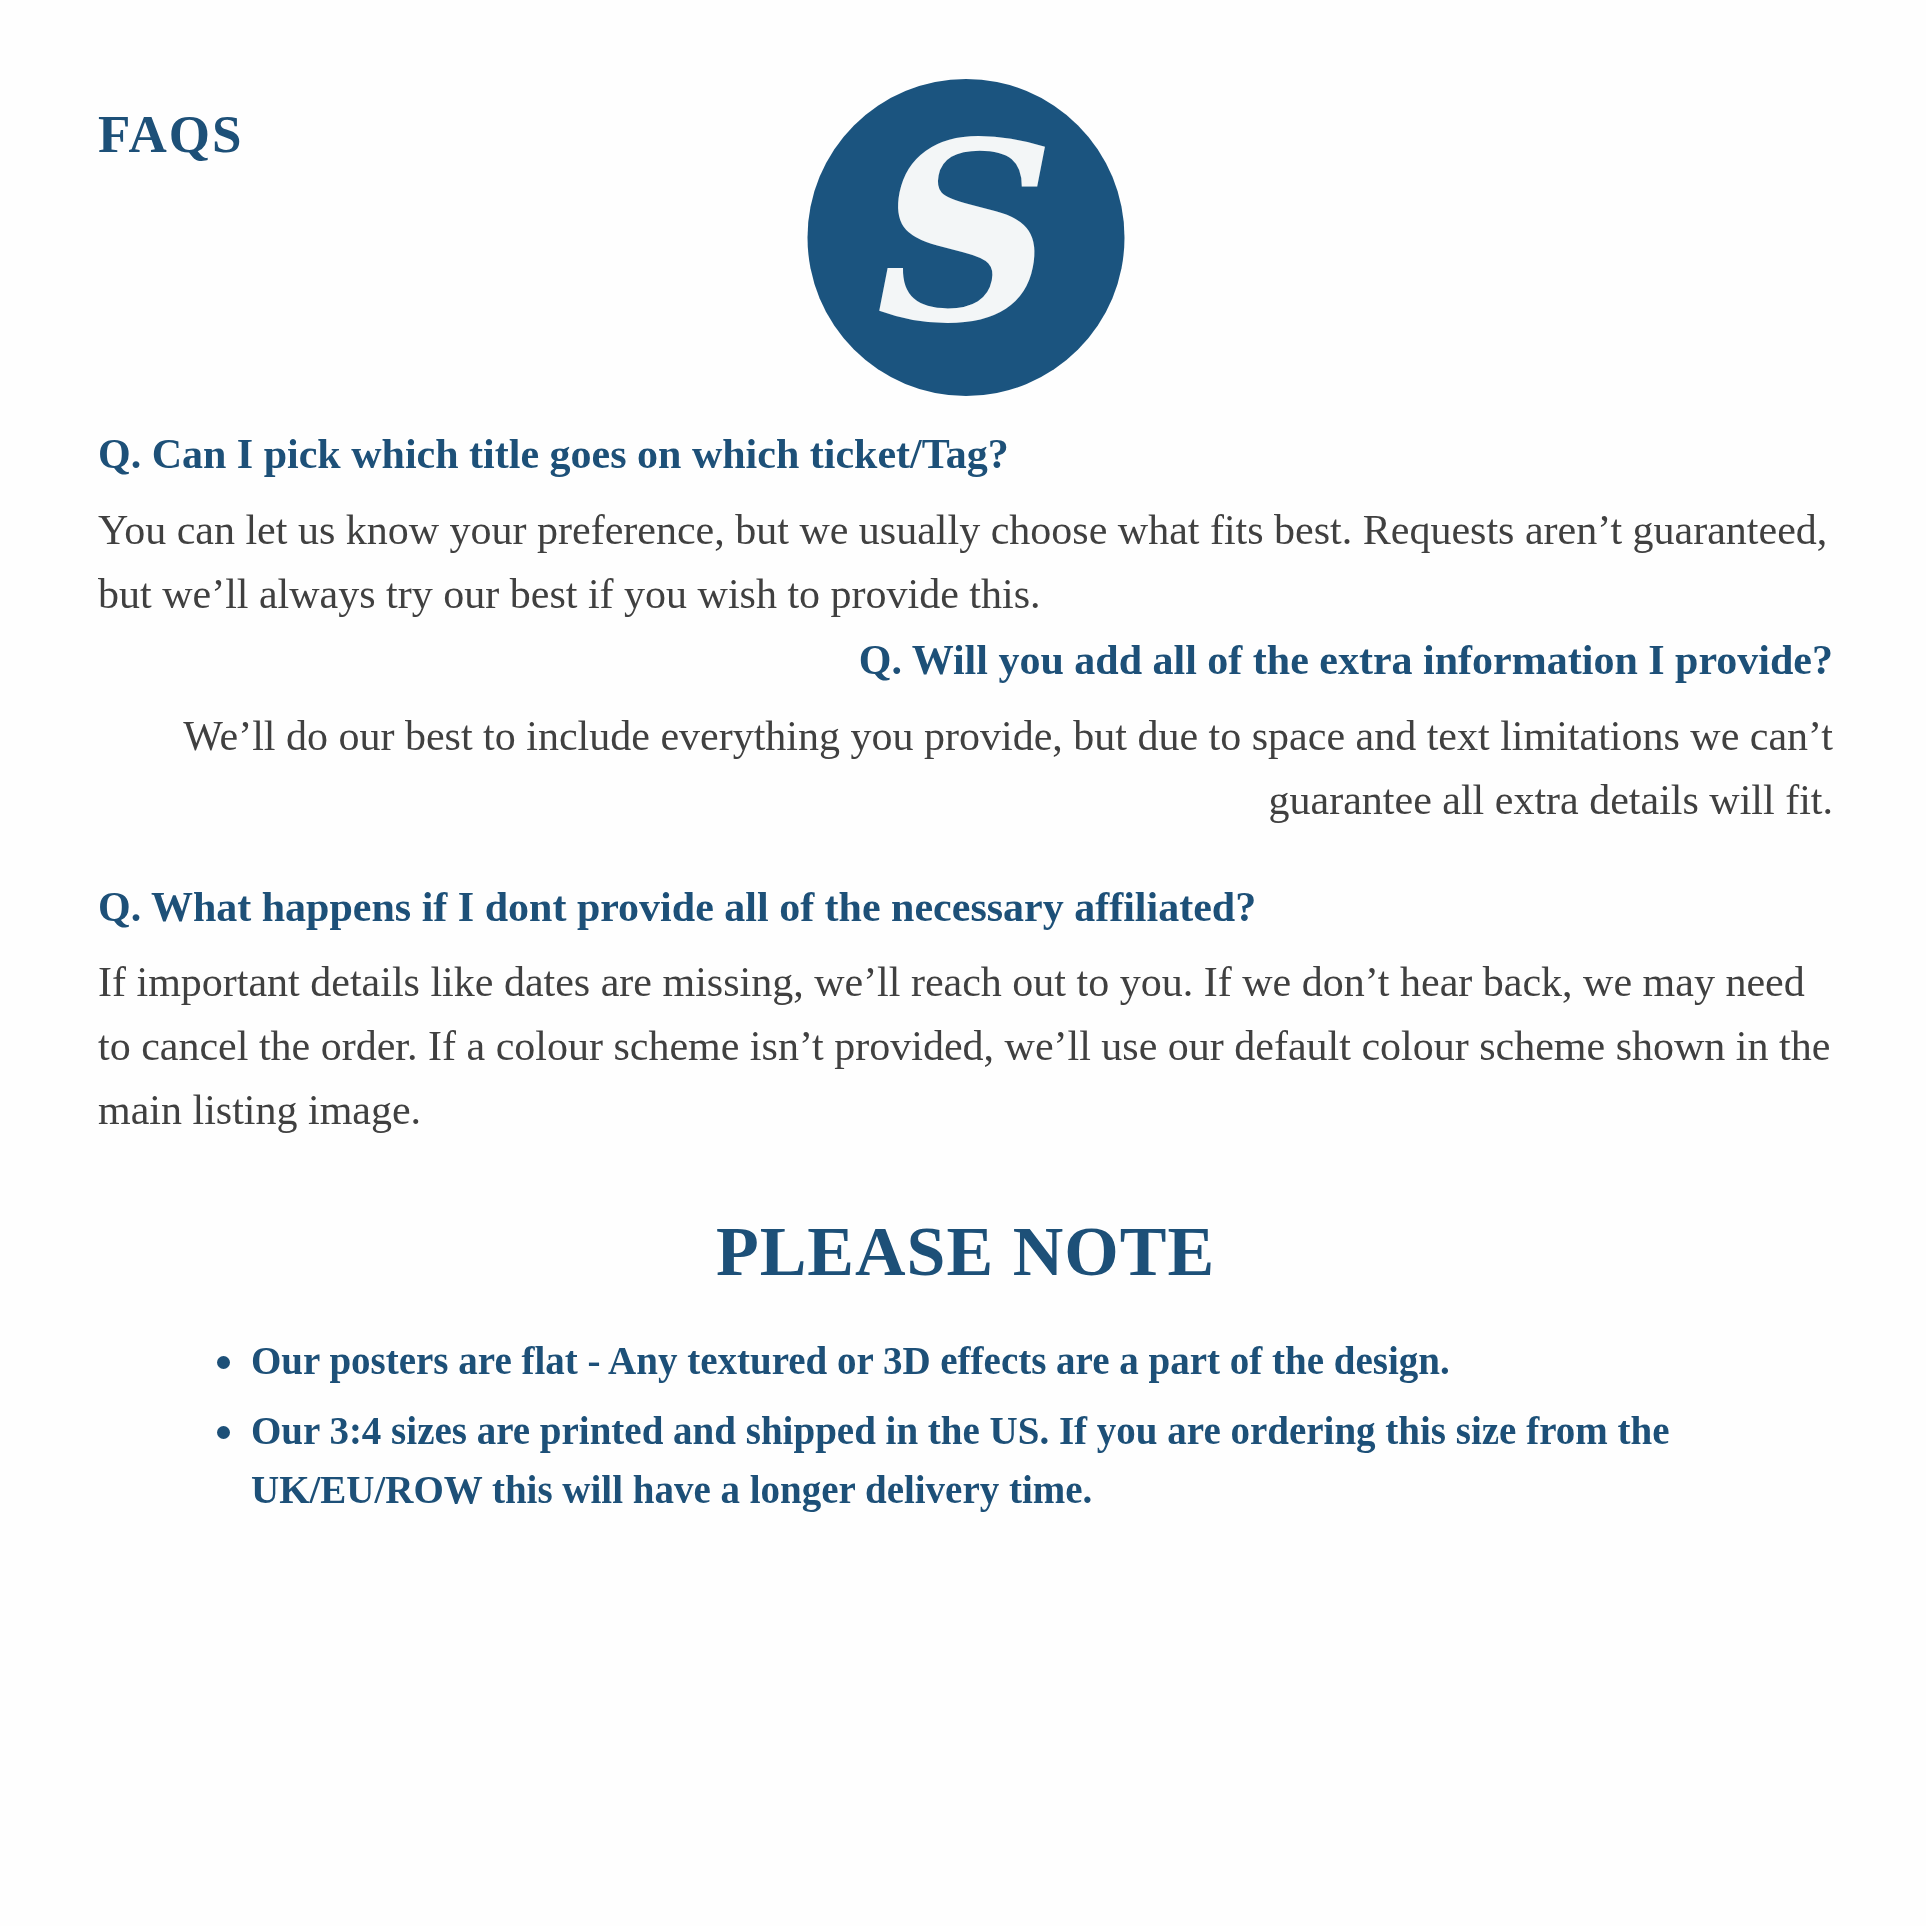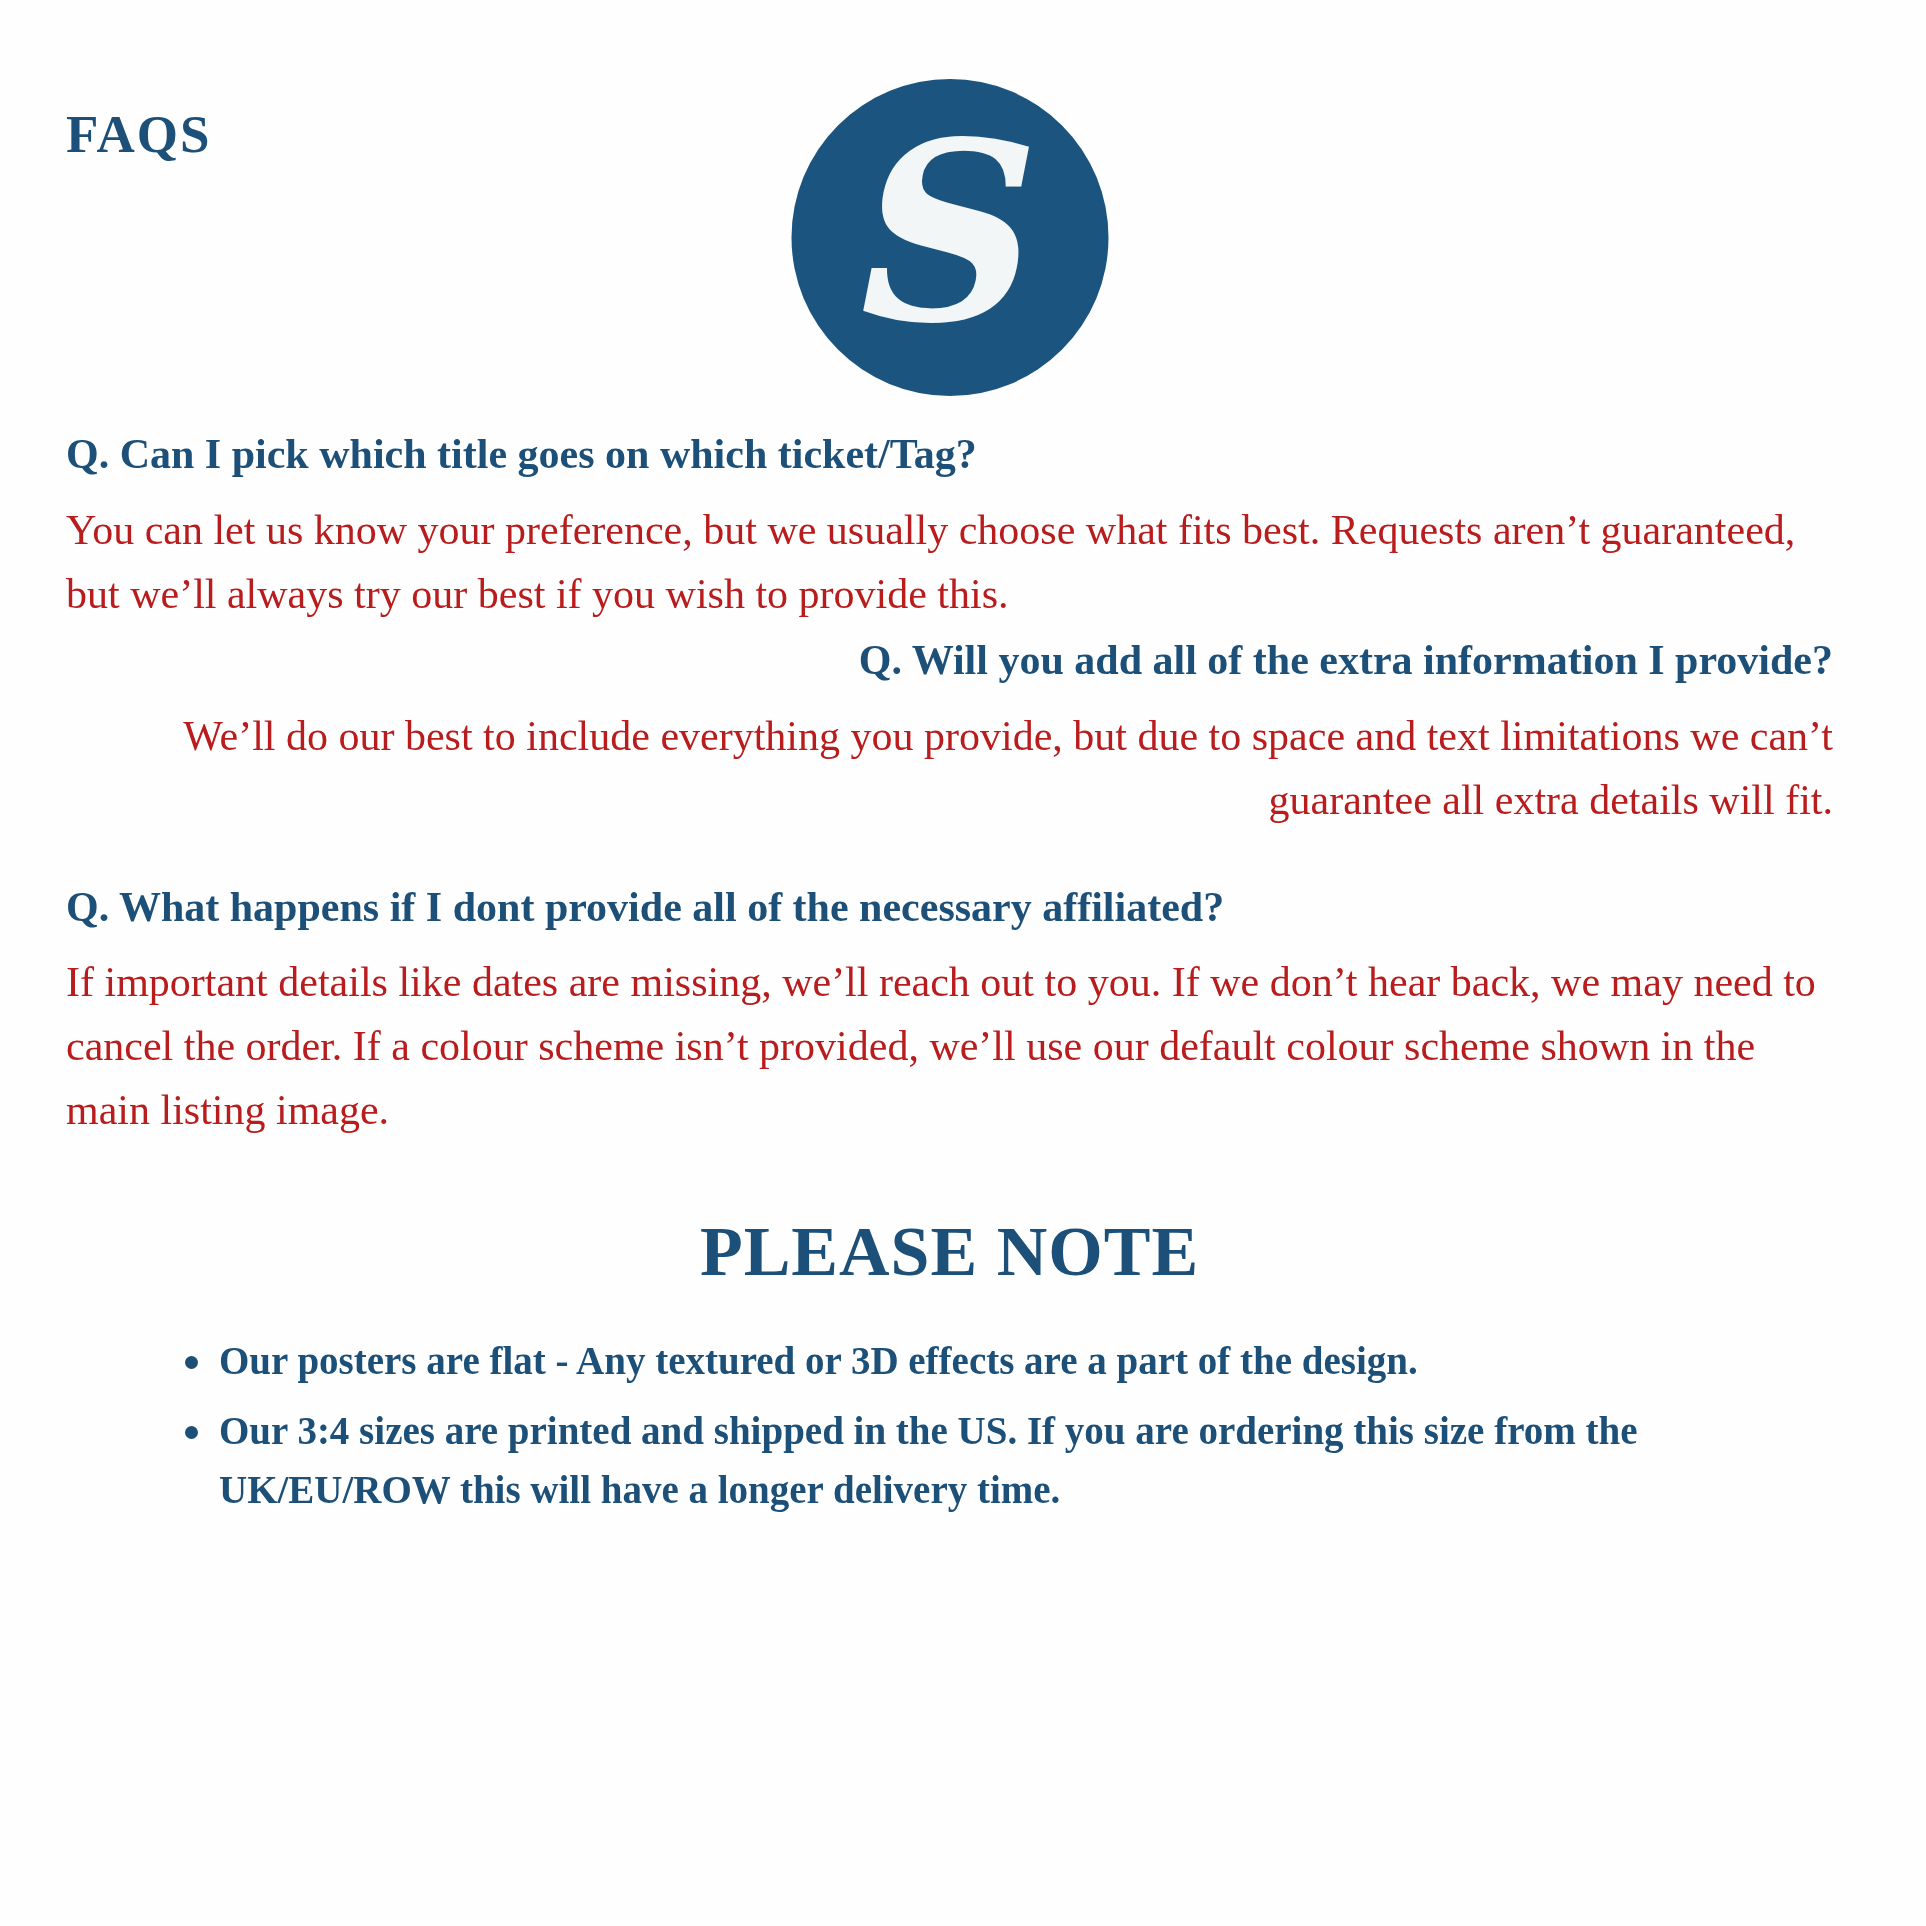--- a/index.html
+++ b/index.html
@@ -12,21 +12,21 @@
     background: #fefefe;
     font-family: "Liberation Serif", serif;
     color: #1d5078;
     overflow: hidden;
   }
   .page {
     position: relative;
     width: 1907px;
     height: 1927px;
     box-sizing: border-box;
-    padding: 59px 74px 0 66px;
+    padding: 59px 74px 0 98px;
   }
 
   
   .header {
     position: relative;
     height: 327px;
   }
   .faqs-title {
     position: absolute;
     left: 0;
@@ -72,21 +72,21 @@
   .faq-q {
     font-size: 42px;
     font-weight: bold;
     line-height: 1.35;
     color: #1d5078;
     margin-bottom: 16px;
   }
   .faq-a {
     font-size: 42px;
     line-height: 1.52;
-    color: #b91c1c;
+    color: #404040;
     font-weight: normal;
   }
   .align-left { text-align: left; }
   .align-right { text-align: right; }
 
   .faq-block.b1 { margin-bottom: 6px; margin-top: 31px; }
   .faq-block.b2 { margin-bottom: 46px; }
   .faq-block.b3 { margin-bottom: 0; }
 
   

